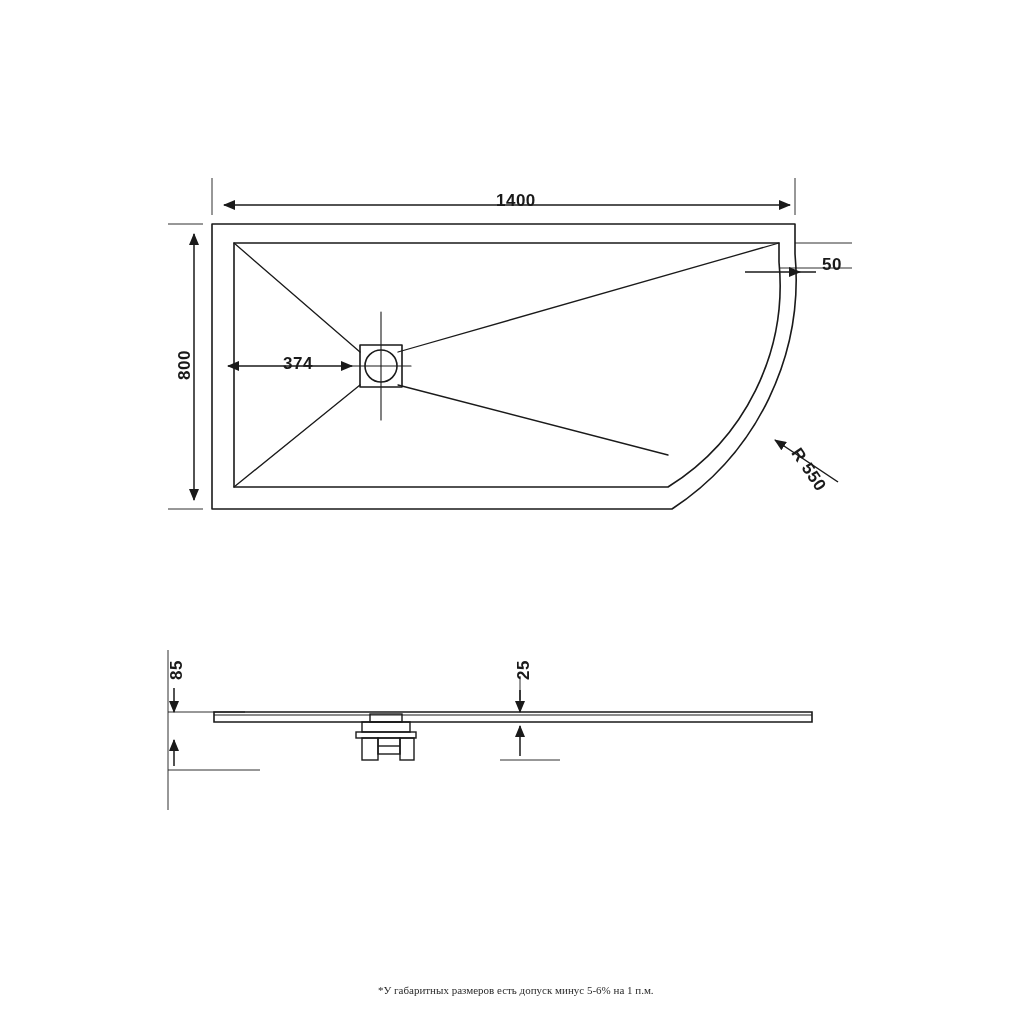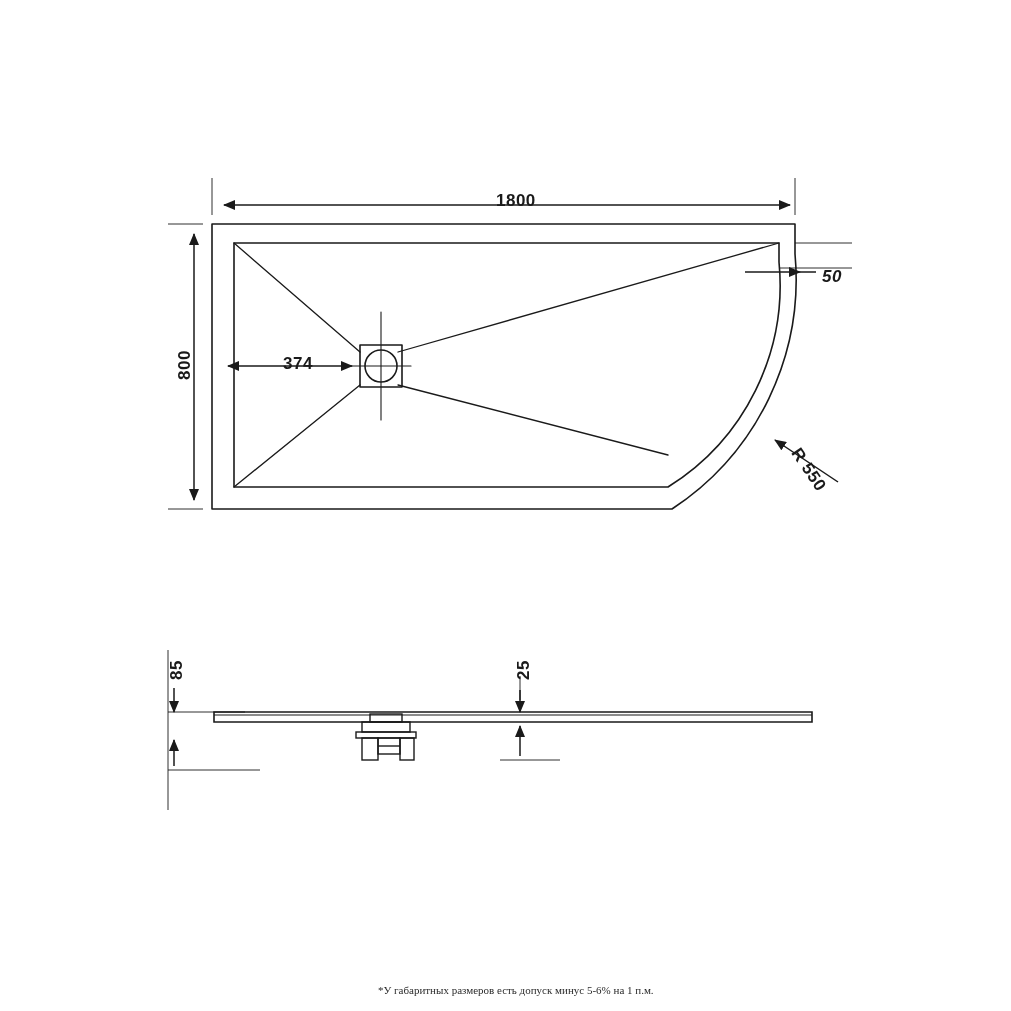--- a/index.html
+++ b/index.html
@@ -125,27 +125,27 @@
     </g>
 
     <g stroke="#1a1a1a" stroke-width="1.5">
       <line x1="174" y1="688" x2="174" y2="712" marker-end="url(#arrHead)"></line>
       <line x1="174" y1="766" x2="174" y2="740" marker-end="url(#arrHead)"></line>
       <line x1="520" y1="690" x2="520" y2="712" marker-end="url(#arrHead)"></line>
       <line x1="520" y1="756" x2="520" y2="726" marker-end="url(#arrHead)"></line>
     </g>
   </svg>
 
-  <div class="dim-label" style="left:496px; top:191px;">1800</div>
+  <div class="dim-label" style="left:496px; top:191px;">1400</div>
 
   <div class="dim-label vertical" style="left:170px; top:355px;">800</div>
 
   <div class="dim-label" style="left:283px; top:354px;">374</div>
 
-  <div class="dim-label" style="left:822px; top:267px;font-style:italic;">50</div>
+  <div class="dim-label" style="left:822px; top:255px;">50</div>
 
   <div class="dim-label" style="left:795px; top:440px; transform: rotate(56deg); transform-origin: 0 50%;">R 550</div>
 
   <div class="dim-label vertical" style="left:167px; top:660px;">85</div>
 
   <div class="dim-label vertical" style="left:514px; top:660px;">25</div>
 
   <div class="footnote" style="left:378px; top:984px;">*У габаритных размеров есть допуск минус  5-6% на 1 п.м.</div>
 
 </div>

